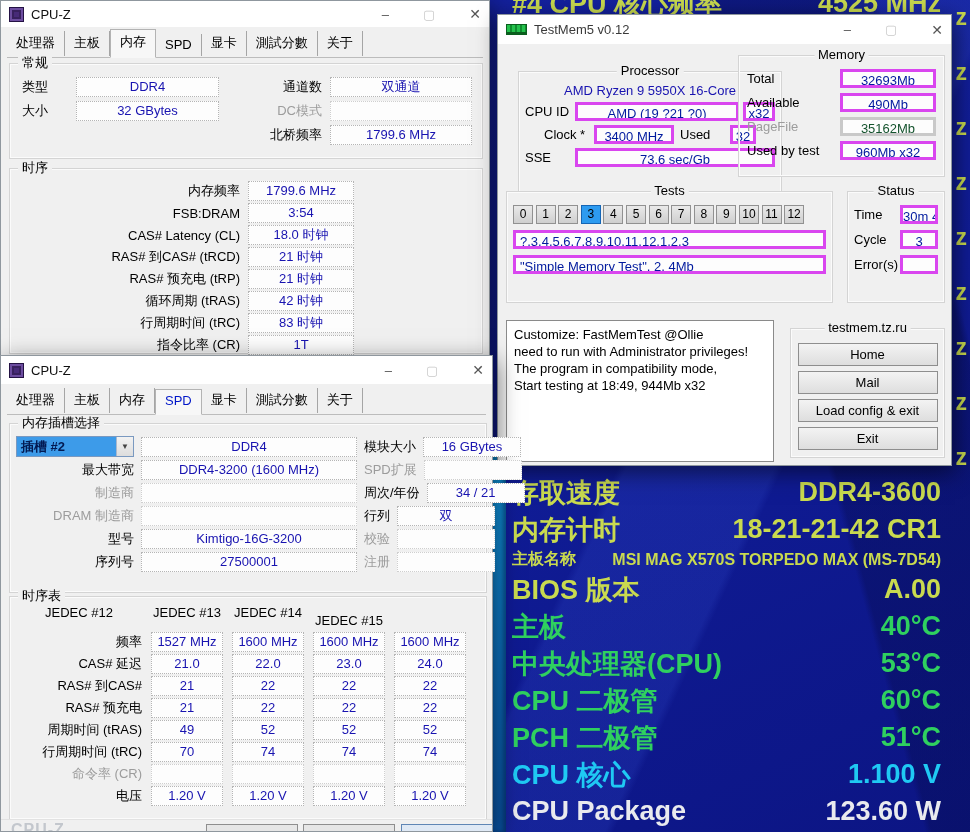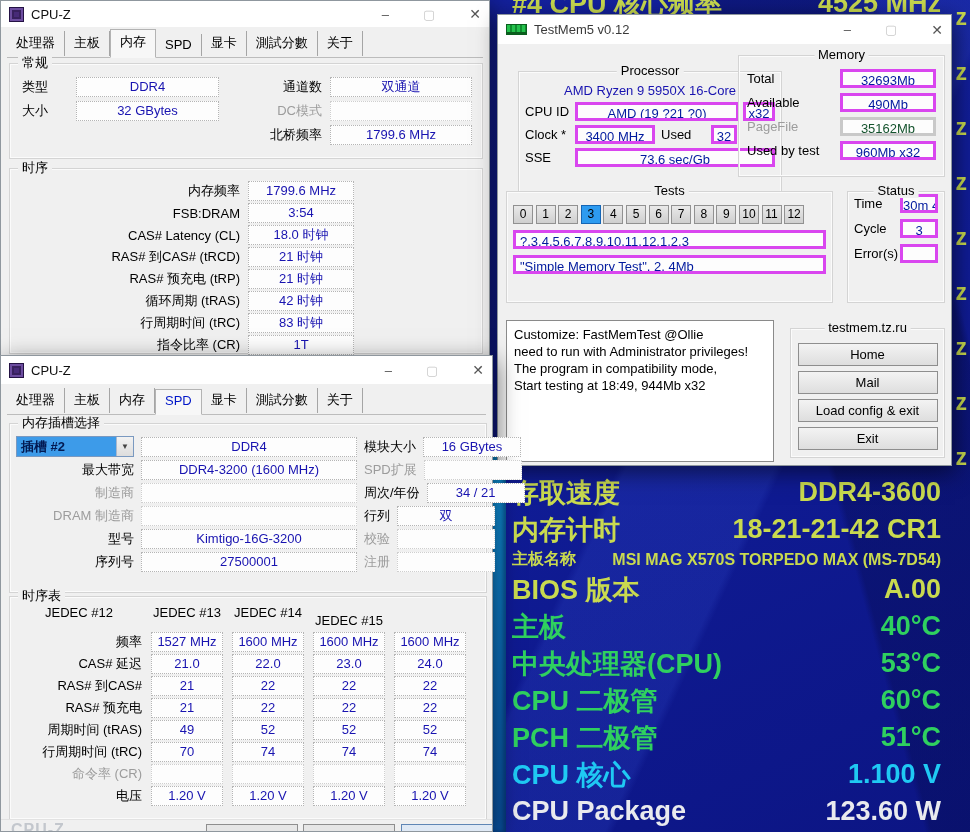--- a/index.html
+++ b/index.html
@@ -83,35 +83,35 @@
   .stub-btn { position:absolute; top:4px; width:92px; height:20px; background:#e6e6e6; border:1px solid #8e8e8e; }
   .sb1 { left:205px; } .sb2 { left:302px; } .sb3 { left:400px; background:#dfe9f5; border-color:#5f86b5; }
   
   #tm { left:497px; top:14px; width:455px; height:452px; }
   #tm .titlebar { height:29px; }
   #tm .caption { color:#3a3a3a; }
   .tmfield { background:#fdfdfd; border:3px solid #d946ef; color:#001a9e; height:19px; line-height:17px; text-align:center; white-space:nowrap; overflow:hidden; }
   .tm-proc { left:20px; top:40px; width:264px; height:122px;margin-top:16px; }
   .tm-mem  { left:240px; top:40px; width:207px; height:122px; }
   .cpu-name { text-align:center; color:#1813b0; margin-top:11px; white-space:nowrap; }
-  .p-row { display:flex; align-items:center; gap:4px; margin:4px 6px 0; }
+  .p-row { display:flex; align-items:center; gap:4px; margin:4px 6px 0;justify-content:center; }
   .p-row .lbl { width:46px; flex:0 0 46px; }
   .f-cpuid { flex:1; } .f-x32 { width:32px; flex:0 0 32px; }
   .f-clock { width:80px; } .u-lbl { margin-left:2px; } .f-used { width:26px; }
   .f-sse { flex:1; text-align:center; }
   .m-row { display:grid; grid-template-columns:88px 1fr; column-gap:5px; align-items:center; margin:5px 8px 0; }
   .m-row .grayv { color:#14532d; border-color:#c9c9c9; }
   .tm-tests { left:8px; top:176px; width:327px; height:112px; }
   .tbtns { display:flex; gap:2.6px; margin:13px 6px 0; }
   .tbtn { width:20px; height:19px; background:linear-gradient(#e9e9e9,#cfcfcf); border:1px solid #919191; text-align:center; line-height:17px; font-size:12px; cursor:default; }
   .tbtn.active { background:#2d9bf0; border-color:#1565b4; }
   .tseq { margin:6px 6px 0; text-align:left; padding:0 4px; }
   .tm-status { left:349px; top:176px; width:98px; height:112px; }
   .st-row { display:grid; grid-template-columns:42px 1fr; column-gap:4px; align-items:center; margin:6px 6px 0; }
-  .st-row:first-of-type { margin-top:2px; }
+  .st-row:first-of-type { margin-top:13px; }
   .tm-log { position:absolute; left:8px; top:305px; width:268px; height:142px; background:#fff; border:1px solid #8a8a8a; padding:5px 7px; }
   .tm-log p { font-size:13px; line-height:17px; white-space:nowrap; }
   .tm-links { left:292px; top:313px; width:155px; height:130px; }
   .linkbtn { display:block; width:140px; height:23px; margin:5px auto 0; background:linear-gradient(#f3f3f3,#dedede); border:1px solid #8e8e8e; font-size:13px; text-align:center; line-height:21px; white-space:nowrap; cursor:default; }
   .tm-links .linkbtn:first-of-type { margin-top:14px; }
 </style>
 </head>
 <body>
 
 <div id="root">

